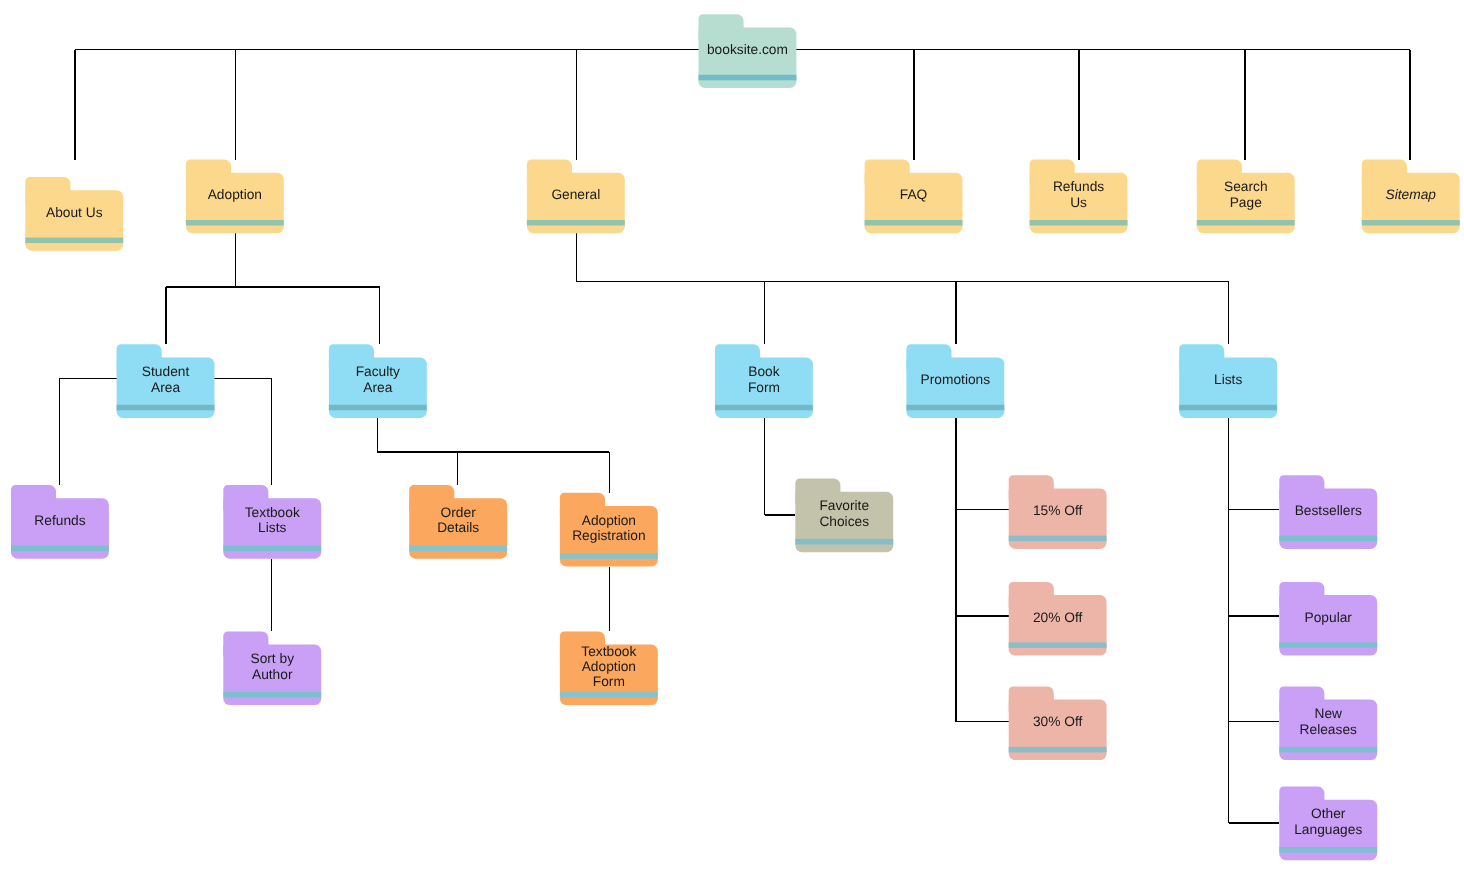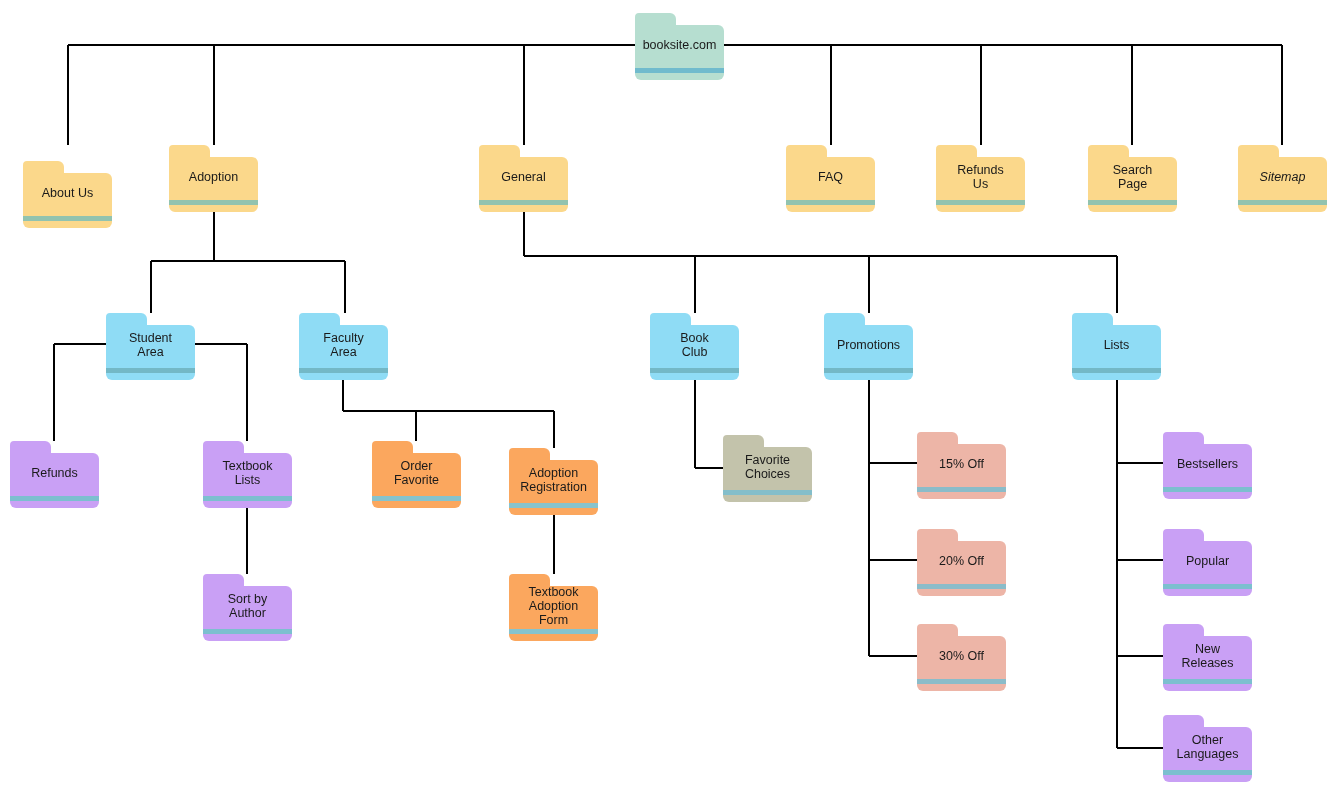--- a/index.html
+++ b/index.html
@@ -229,21 +229,21 @@
         <div class="label">Student Area</div>
       </div>
     </div>
     <div class="node" style="left: 650px; top: 313px; width: 89px; height: 67px;">
       <div class="folder">
         <div class="body" style="background: rgb(143, 220, 245);">
           <div class="accent" style="background: rgb(111, 178, 189);"></div>
         </div>
         <div class="tab" style="background: rgb(143, 220, 245);"></div>
         <div class="joint" style="background: rgb(143, 220, 245); clip-path: polygon(0px 0px, 100% 100%, 0px 100%);"></div>
-        <div class="label">Book Club</div>
+        <div class="label">Book Form</div>
       </div>
     </div>
     <div class="node" style="left: 824px; top: 313px; width: 89px; height: 67px;">
       <div class="folder">
         <div class="body" style="background: rgb(143, 220, 245);">
           <div class="accent" style="background: rgb(111, 178, 189);"></div>
         </div>
         <div class="tab" style="background: rgb(143, 220, 245);"></div>
         <div class="joint" style="background: rgb(143, 220, 245); clip-path: polygon(0px 0px, 100% 100%, 0px 100%);"></div>
         <div class="label">Promotions</div>
@@ -279,21 +279,21 @@
         <div class="label">Textbook Lists</div>
       </div>
     </div>
     <div class="node" style="left: 372px; top: 441px; width: 89px; height: 67px;">
       <div class="folder">
         <div class="body" style="background: rgb(251, 167, 94);">
           <div class="accent" style="background: rgb(114, 200, 224);"></div>
         </div>
         <div class="tab" style="background: rgb(251, 167, 94);"></div>
         <div class="joint" style="background: rgb(251, 167, 94); clip-path: polygon(0px 0px, 100% 100%, 0px 100%);"></div>
-        <div class="label">Order Favorite</div>
+        <div class="label">Order Details</div>
       </div>
     </div>
     <div class="node" style="left: 509px; top: 448px; width: 89px; height: 67px;">
       <div class="folder">
         <div class="body" style="background: rgb(251, 167, 94);">
           <div class="accent" style="background: rgb(114, 200, 224);"></div>
         </div>
         <div class="tab" style="background: rgb(251, 167, 94);"></div>
         <div class="joint" style="background: rgb(251, 167, 94); clip-path: polygon(0px 0px, 100% 100%, 0px 100%);"></div>
         <div class="label">Adoption

